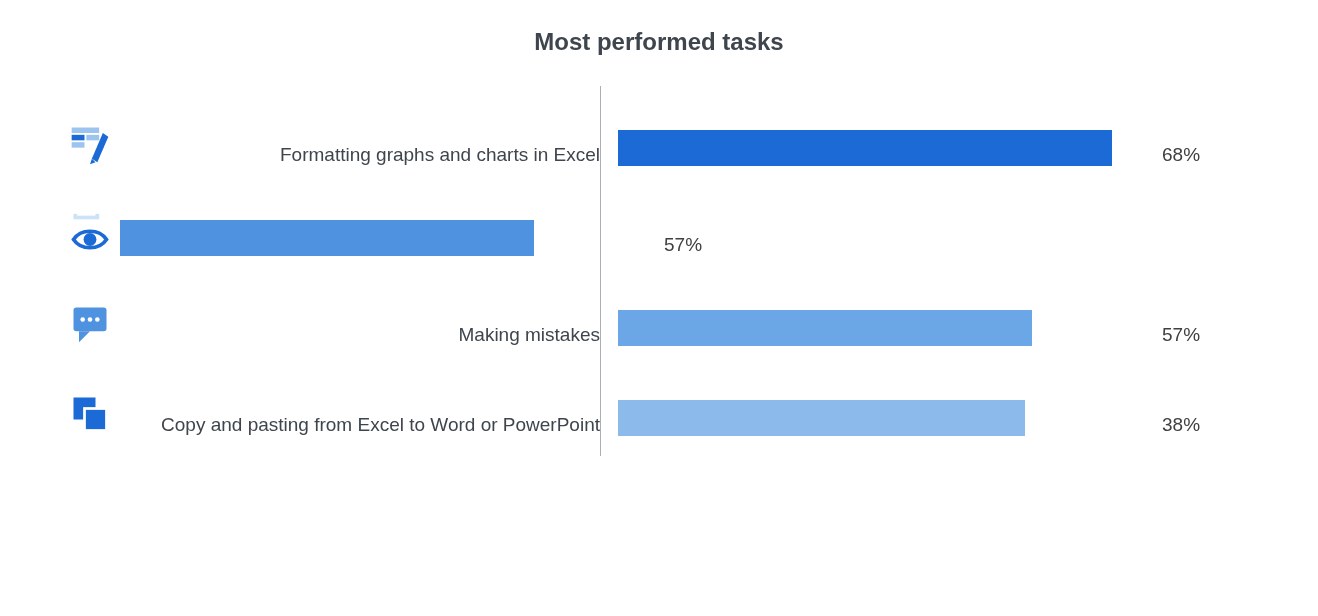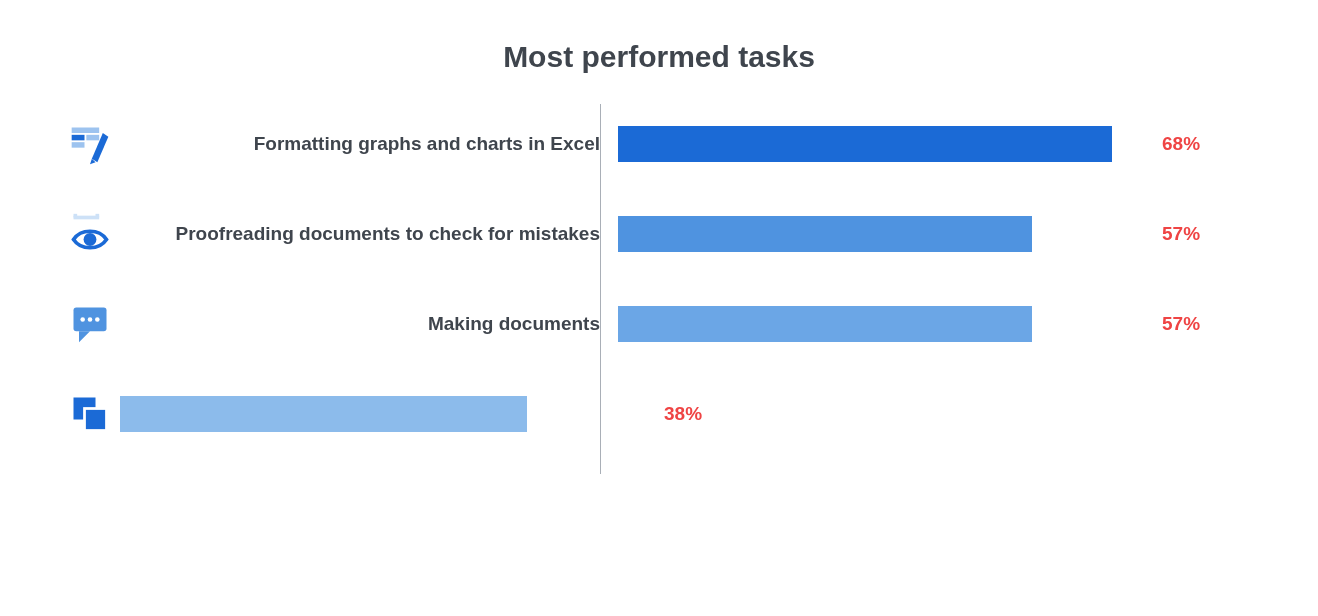--- a/index.html
+++ b/index.html
@@ -1,26 +1,26 @@
 <!DOCTYPE html>
 <html><head>
 <meta charset="utf-8">
 <style>
   html,body{margin:0;padding:0;background:#fff;font-family:Arial,Helvetica,sans-serif;}
   .chart-wrap{width:1318px;height:616px;position:relative;box-sizing:border-box;padding:20px 60px 30px 60px;}
-  .chart-title{text-align:center;font-size:30px;font-weight:700;color:#3f454d;margin:20px 0 30px 0;}
+  .chart-title{text-align:center;font-size:24px;font-weight:700;color:#3f454d;margin:8px 0 30px 0;}
   .rows{position:relative;}
   .axis-line{position:absolute;top:0;bottom:-20px;width:1px;background:#a9afb7;}
-  .row{display:flex;align-items:center;height:80px;margin:10px 0;font-weight:bold;}
+  .row{display:flex;align-items:flex-end;height:80px;margin:10px 0;}
   .icon-cell{width:60px;display:flex;justify-content:center;align-items:center;}
   .icon-cell svg{width:44px;height:44px;}
   .label-cell{flex:0 0 auto;text-align:right;color:#3f454d;font-size:19px;padding-right:18px;}
   .bar-area{flex:0 0 auto;position:relative;height:36px;}
   .bar{position:absolute;left:0;top:0;height:100%;}
-  .val-cell{color:#ef4444;font-size:19px;padding-left:14px;}
+  .val-cell{color:#404040;font-size:19px;padding-left:14px;}
 </style>
 </head>
 <body>
 
 <div class="chart-wrap">
   <div class="chart-title">Most performed tasks</div>
   <div class="rows" id="rows">
     <div class="axis-line" id="axis" style="left: 540px;"></div>
   <div class="row">
         <div class="icon-cell">
@@ -42,48 +42,48 @@
       <div class="row">
         <div class="icon-cell">
           <svg viewBox="0 0 48 48">
             <rect x="6" y="4" width="28" height="4" fill="#cde1f7"></rect>
             <rect x="6" y="2" width="4" height="4" fill="#cde1f7"></rect>
             <rect x="30" y="2" width="4" height="4" fill="#cde1f7"></rect>
             <path d="M6 30 C14 18 34 18 42 30 C34 42 14 42 6 30 Z" fill="none" stroke="#1b6ad6" stroke-width="4"></path>
             <circle cx="24" cy="30" r="7" fill="#1b6ad6"></circle>
           </svg>
         </div>
-        <div class="label-cell" style="width: 480px;">Proofreading documents to check for mistakes</div>
         <div class="bar-area" style="width: 530px;">
           <div class="bar" style="width: 413.836px; background: rgb(79, 147, 224);"></div>
         </div>
         <div class="val-cell">57%</div>
       </div>
       <div class="row">
         <div class="icon-cell">
           <svg viewBox="0 0 48 48">
             <rect x="6" y="6" width="36" height="26" rx="3" fill="#4f93e0"></rect>
             <path d="M12 32 L12 44 L24 32 Z" fill="#4f93e0"></path>
             <circle cx="16" cy="19" r="2.5" fill="#fff"></circle>
             <circle cx="24" cy="19" r="2.5" fill="#fff"></circle>
             <circle cx="32" cy="19" r="2.5" fill="#fff"></circle>
           </svg>
         </div>
-        <div class="label-cell" style="width: 480px;">Making documents</div>
+        <div class="label-cell" style="width: 480px;">Making mistakes</div>
         <div class="bar-area" style="width: 530px;">
           <div class="bar" style="width: 413.836px; background: rgb(107, 166, 230);"></div>
         </div>
         <div class="val-cell">57%</div>
       </div>
       <div class="row">
         <div class="icon-cell">
           <svg viewBox="0 0 48 48">
             <rect x="6" y="6" width="24" height="24" fill="#1b6ad6"></rect>
             <rect x="18" y="18" width="24" height="24" fill="#1b6ad6" stroke="#fff" stroke-width="3"></rect>
           </svg>
         </div>
+        <div class="label-cell" style="width: 480px;">Copy and pasting from Excel to Word or PowerPoint</div>
         <div class="bar-area" style="width: 530px;">
           <div class="bar" style="width: 406.575px; background: rgb(140, 187, 235);"></div>
         </div>
         <div class="val-cell">38%</div>
       </div>
     </div>
 </div>
 
 </body></html>

